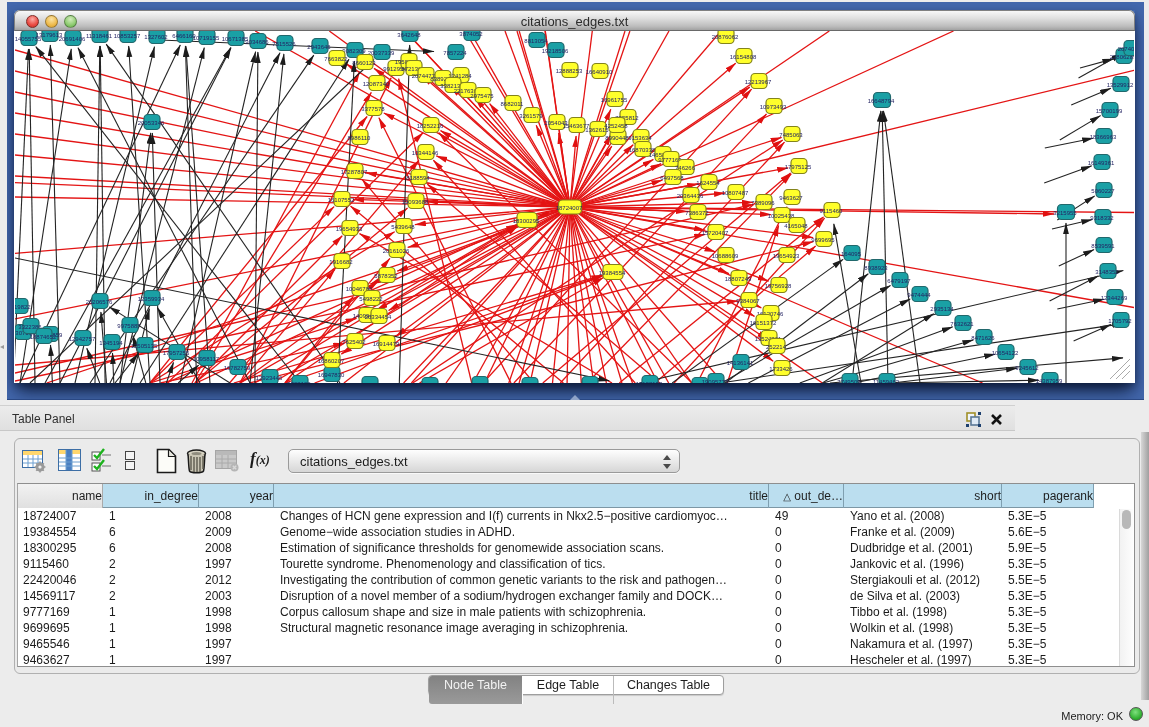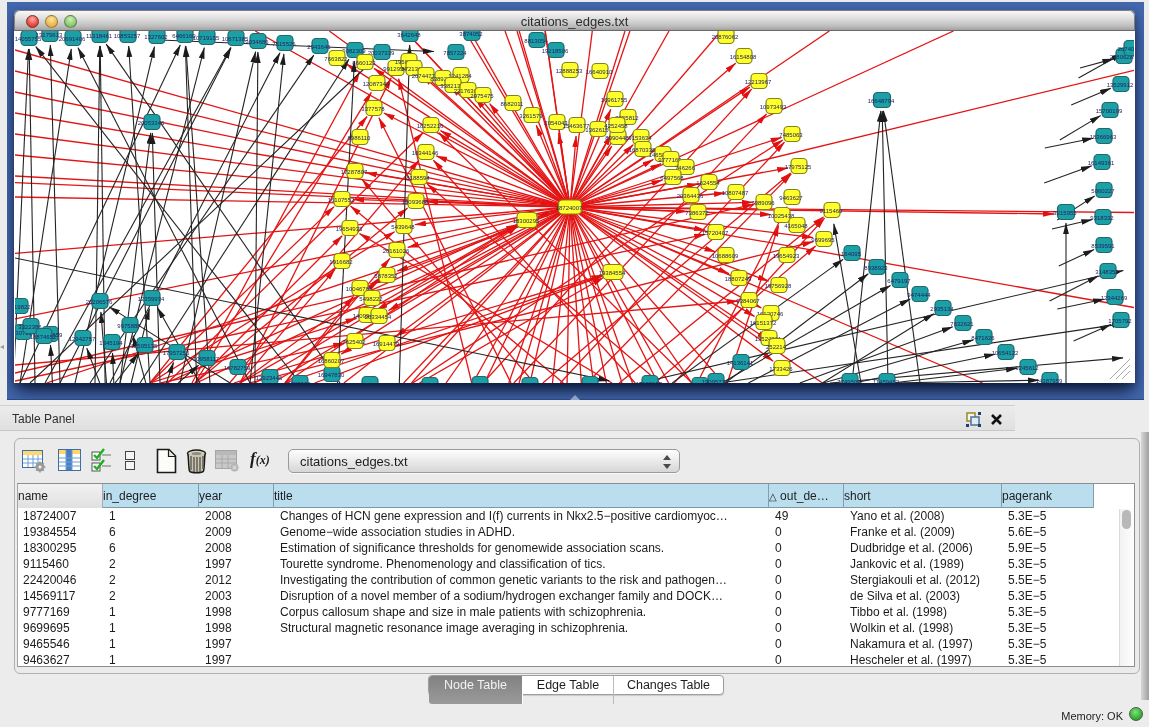--- a/index.html
+++ b/index.html
@@ -16,21 +16,21 @@
 #panelbar .pt{position:absolute;left:12px;top:6px;font-size:12px;color:#303030}
 #south{position:absolute;left:0;top:432px;width:1149px;height:295px;background:#ececec}
 #inpanel{position:absolute;left:14px;top:6px;width:1126px;height:236px;background:#ebebeb;border:1px solid #b0b0b0;border-radius:6px}
 #toolbar{position:absolute;left:0;top:0;width:100%;height:42px}
 .tbi{position:absolute;top:9px}
 #combo{position:absolute;left:273px;top:10px;width:392px;height:24px;border:1px solid #9a9a9a;border-radius:5px;background:linear-gradient(#fefefe,#e6e6e6 60%,#d6d6d6);box-shadow:0 1px 0 rgba(255,255,255,.7)}
 #combo .ct{position:absolute;left:11px;top:4px;font-size:13px;color:#1c1c1c}
 #combo svg{position:absolute;right:7px;top:4px}
 #tbl{position:absolute;left:2px;top:44px;width:1118px;height:184px;background:#fff;border:1px solid #8e8e8e;border-left:1px solid #a5a5a5;overflow:hidden}
 #thead{position:absolute;left:0;top:0;width:100%;height:24px;background:#bbdeef;border-bottom:1px solid #7d97a5}
-#thead .h{position:absolute;top:0;height:24px;font-size:12px;color:#1e1e1e;text-align:left;line-height:24px;border-right:1px solid #7f9fb0}
+#thead .h{position:absolute;top:0;height:24px;font-size:12px;color:#1e1e1e;text-align:right;line-height:24px;border-right:1px solid #7f9fb0}
 #thead .hname{left:0;width:85px;background:linear-gradient(#f2f2f2,#e0e0e0);border-right:1px solid #aaa}
 #thead .h1{left:85px;width:96px}
 #thead .h2{left:181px;width:75px}
 #thead .h3{left:256px;width:495px}
 #thead .h4{left:751px;width:75px}
 #thead .h5{left:826px;width:158px}
 #thead .h6{left:984px;width:92px}
 #thead .hpad{left:1076px;width:42px;background:#fff;border-right:none}
 #tbody{position:absolute;left:0;top:24px;width:1100px}
 .tr{position:relative;height:16px;font-size:12px;color:#1b1b1b;white-space:nowrap}
@@ -715,30 +715,30 @@
               <div class="c4">0</div>
               <div class="c5">Franke et al. (2009)</div>
               <div class="c6">5.6E−5</div>
             </div>
             <div class="tr">
               <div class="c0">18300295</div>
               <div class="c1">6</div>
               <div class="c2">2008</div>
               <div class="c3">Estimation of significance thresholds for genomewide association scans.</div>
               <div class="c4">0</div>
-              <div class="c5">Dudbridge et al. (2006)</div>
+              <div class="c5">Dudbridge et al. (2001)</div>
               <div class="c6">5.9E−5</div>
             </div>
             <div class="tr">
               <div class="c0">9115460</div>
               <div class="c1">2</div>
               <div class="c2">1997</div>
               <div class="c3">Tourette syndrome. Phenomenology and classification of tics.</div>
               <div class="c4">0</div>
-              <div class="c5">Jankovic et al. (1989)</div>
+              <div class="c5">Jankovic et al. (1996)</div>
               <div class="c6">5.3E−5</div>
             </div>
             <div class="tr">
               <div class="c0">22420046</div>
               <div class="c1">2</div>
               <div class="c2">2012</div>
               <div class="c3">Investigating the contribution of common genetic variants to the risk and pathogen…</div>
               <div class="c4">0</div>
               <div class="c5">Stergiakouli et al. (2012)</div>
               <div class="c6">5.5E−5</div>

